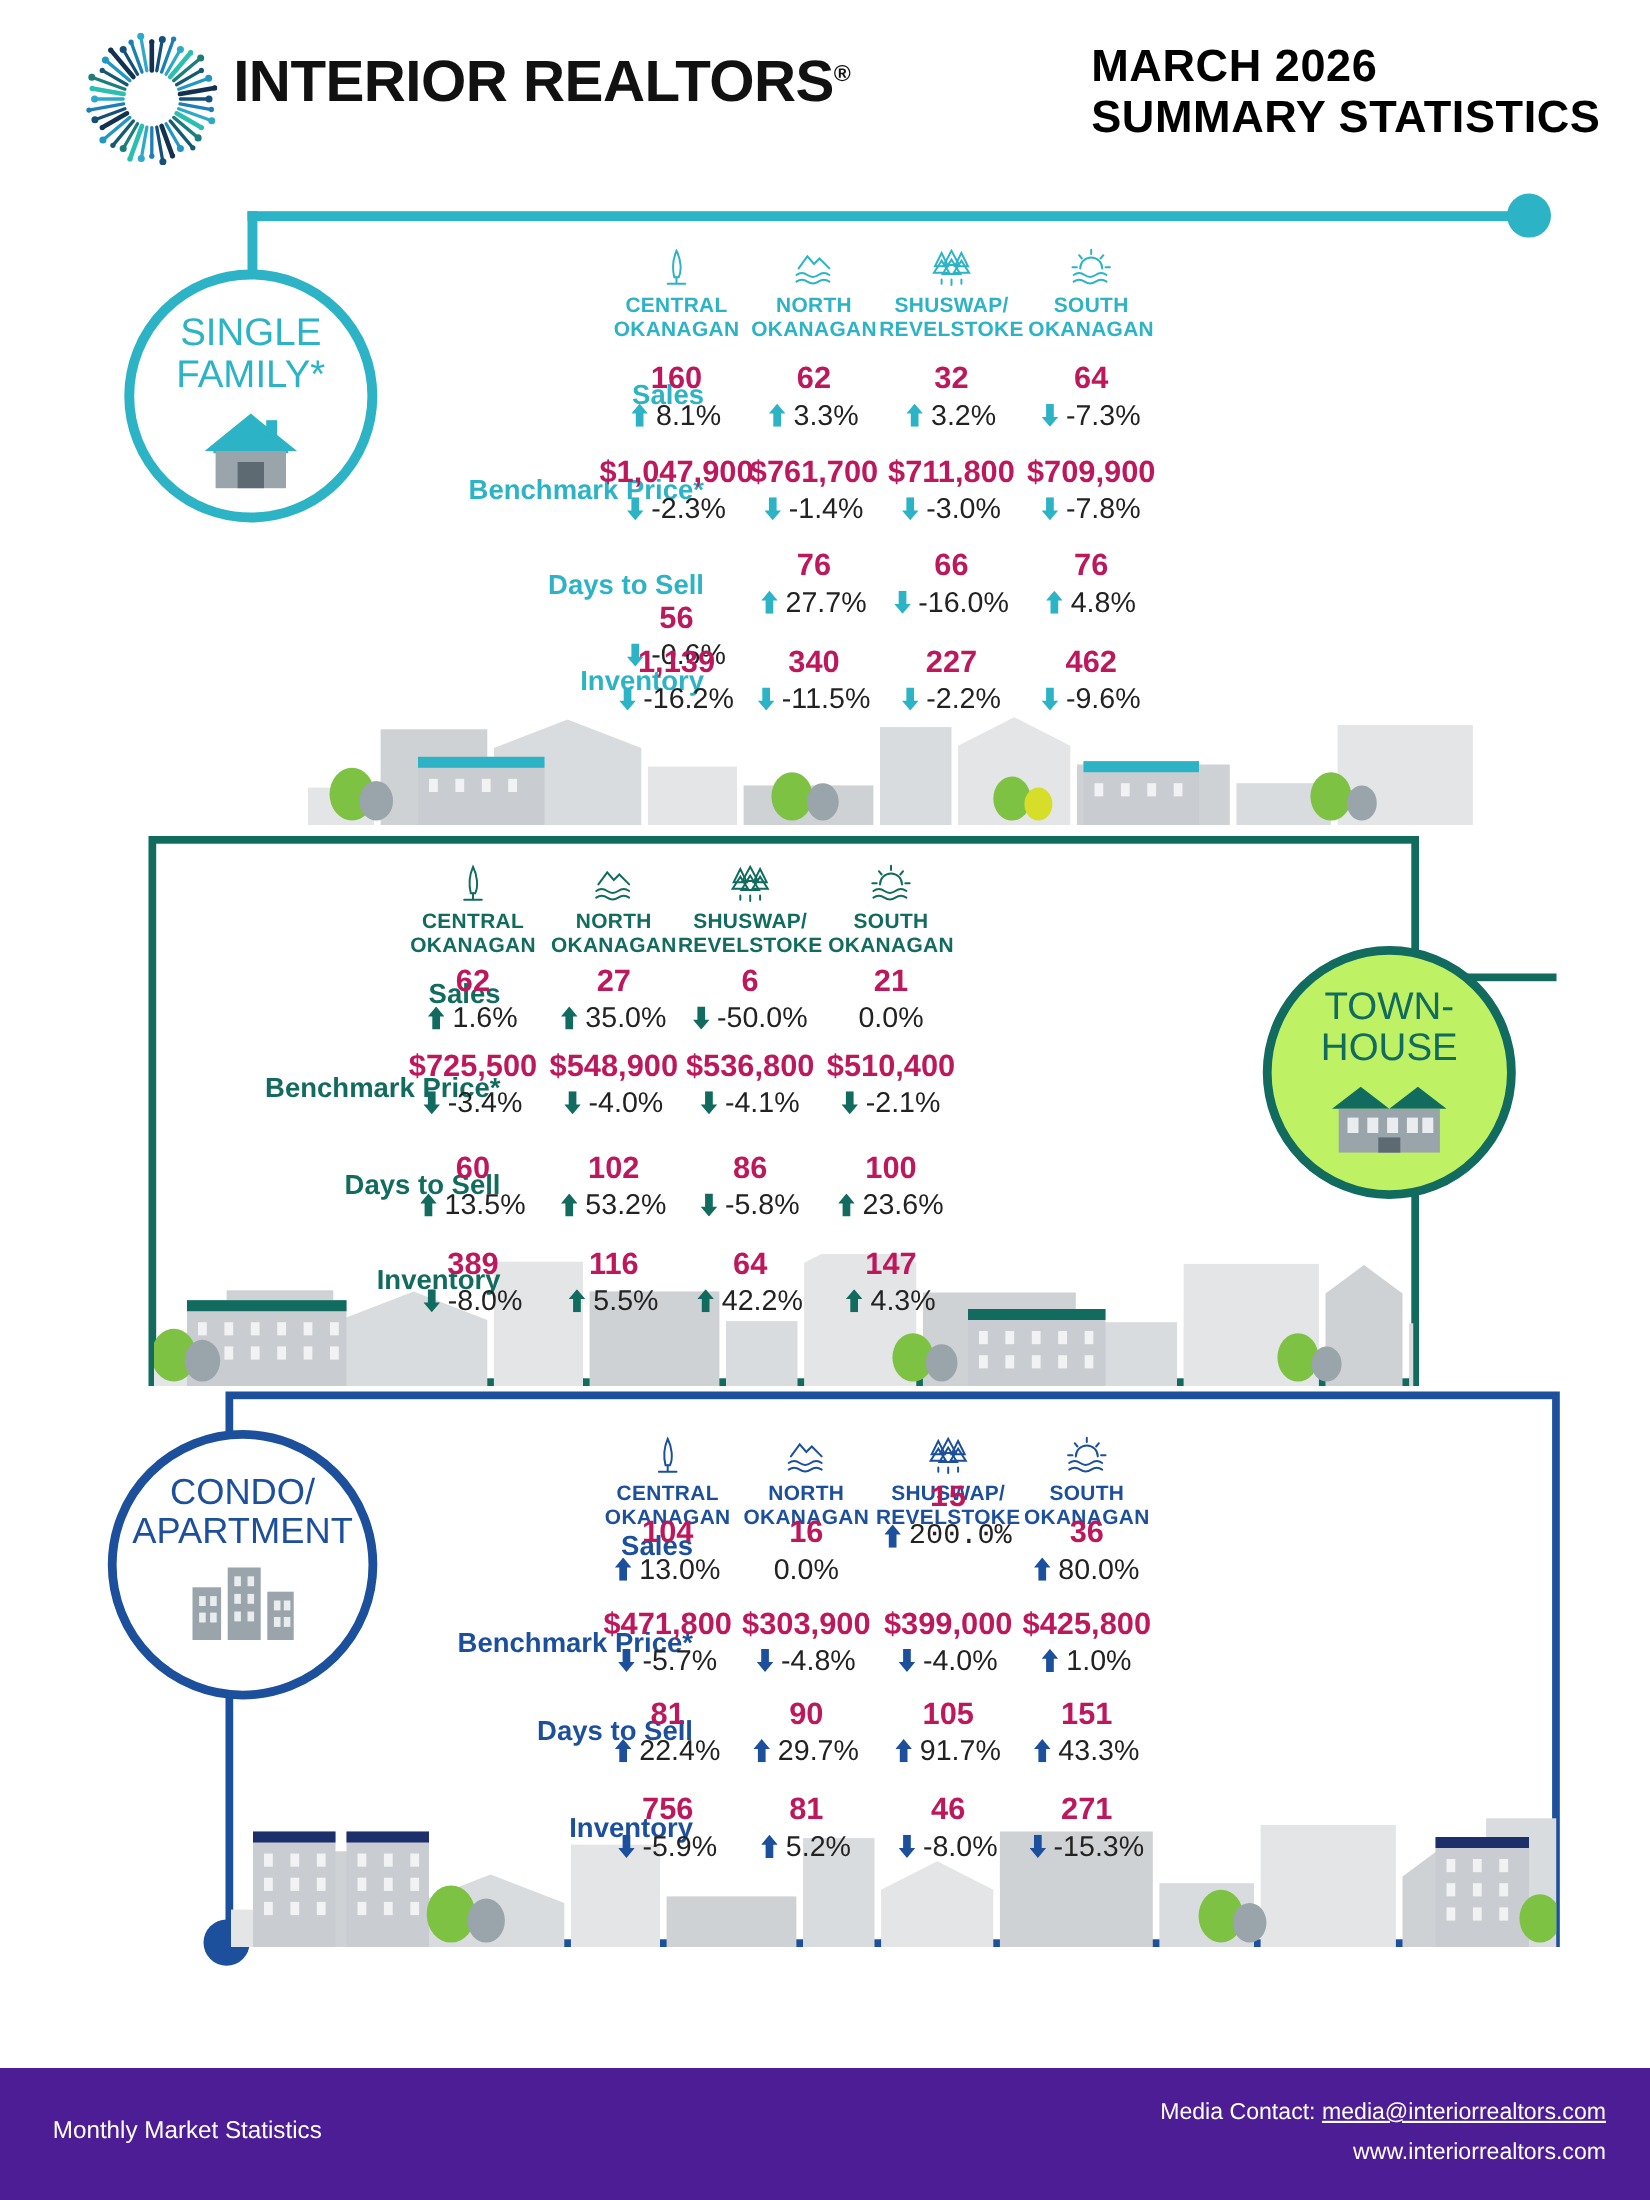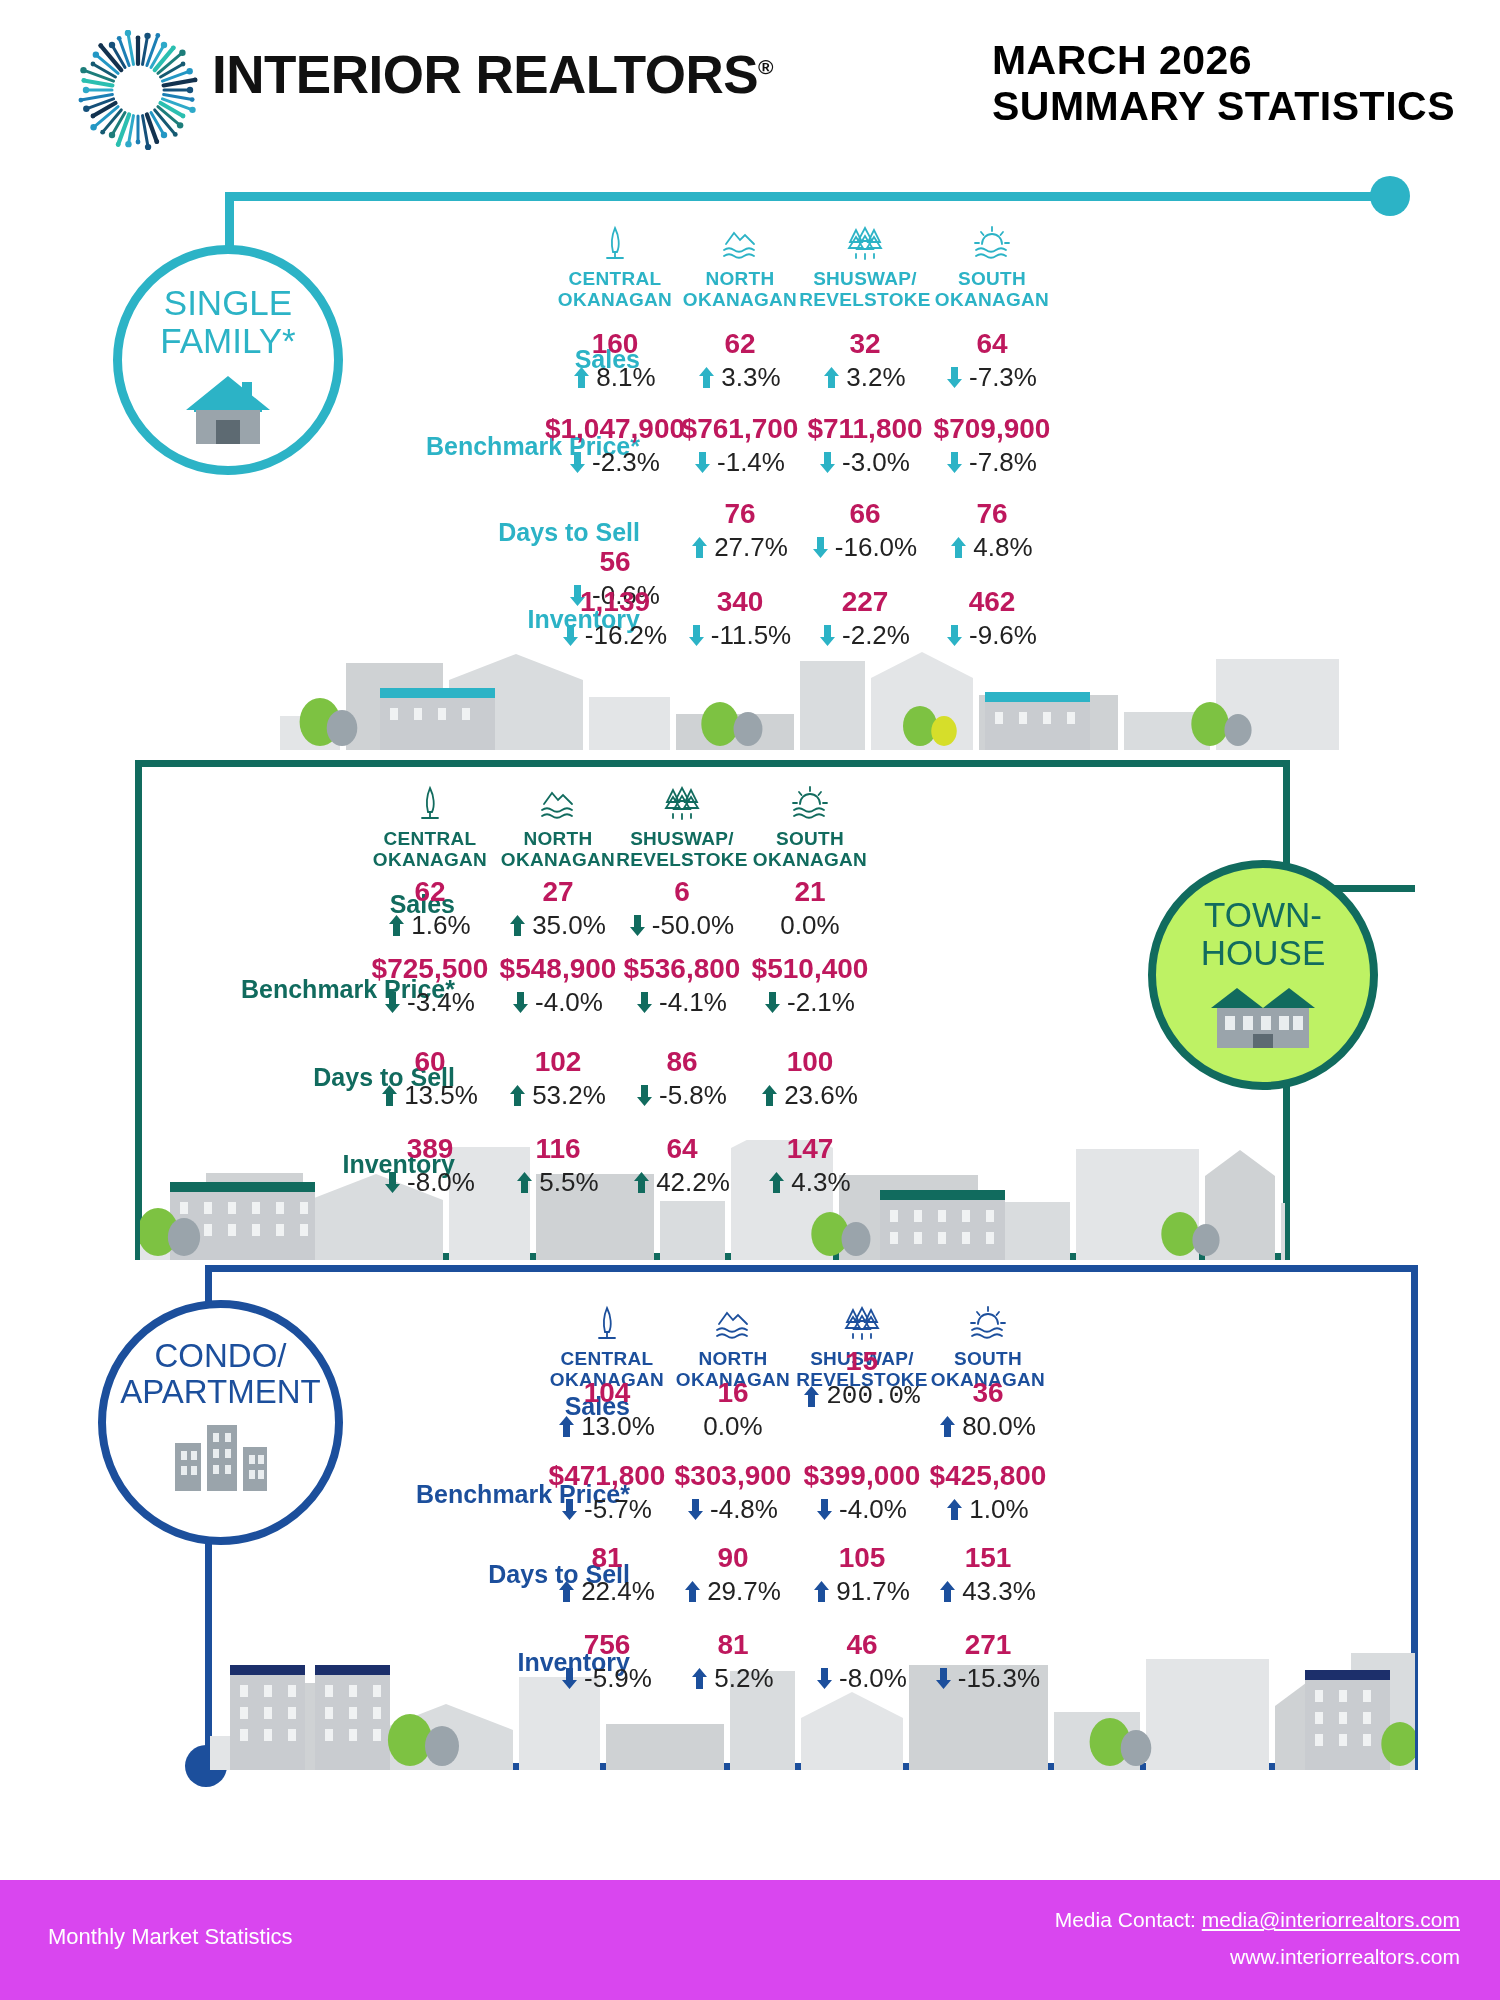--- a/index.html
+++ b/index.html
@@ -74,21 +74,21 @@
   
   .footnotes {
     position: absolute; left: 0; top: 1775px; width: 1500px;
     text-align: center; color: #222222;
   }
   .footnotes div { font-size: 22px; line-height: 1.5; }
 
   
   .footer {
     position: absolute; left: 0; top: 1880px; width: 1500px; height: 120px;
-    background: #d946ef; color: #ffffff; text-decoration: underline;
+    background: #4c1d95; color: #ffffff; text-decoration: underline;
   }
   .footer-left {
     position: absolute; left: 48px; top: 44px; font-size: 22px;
   }
   .footer-right {
     position: absolute; right: 40px; top: 22px; text-align: right;
     font-size: 21px; line-height: 1.75;
   }
   .footer-right a { color: #ffffff; text-decoration: underline; }
   .footer-right .www { text-decoration: none; }

